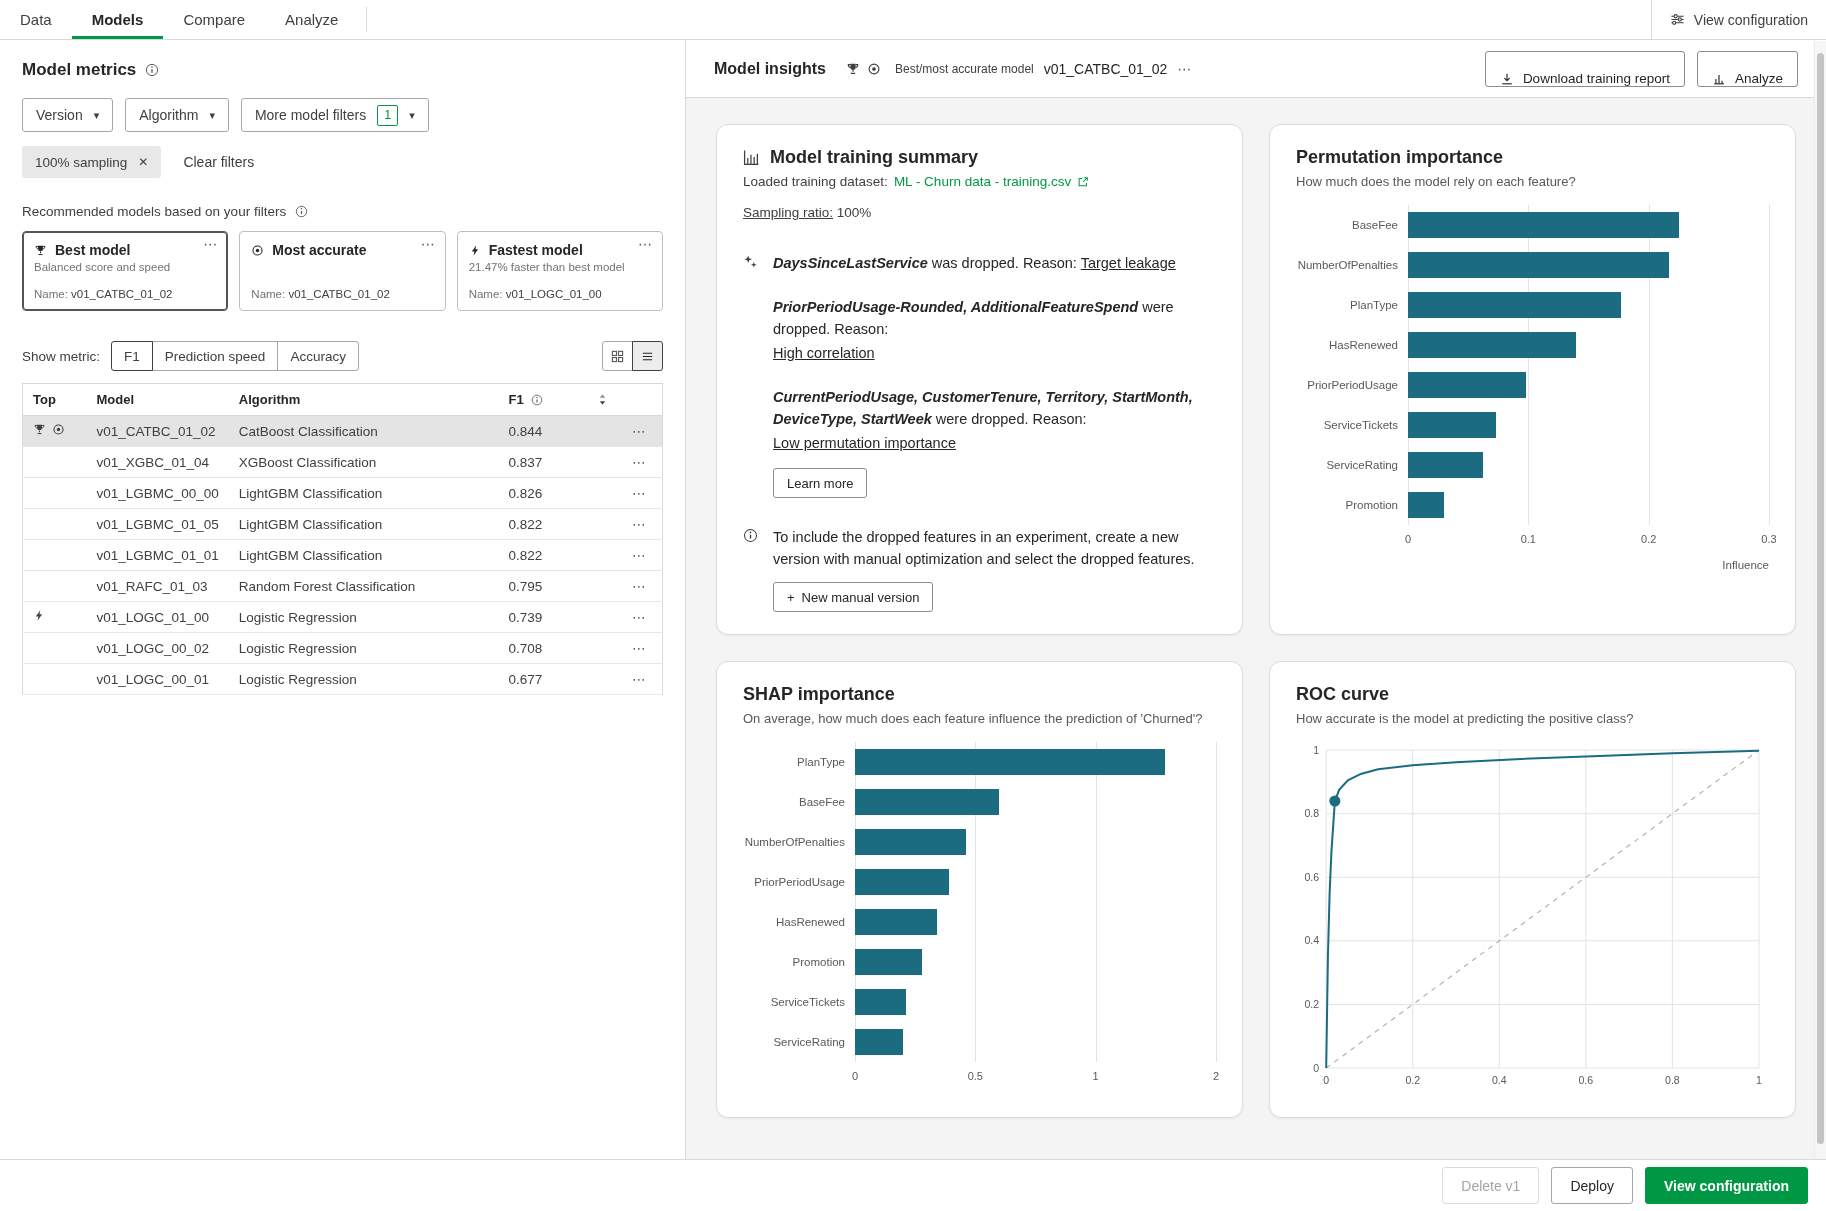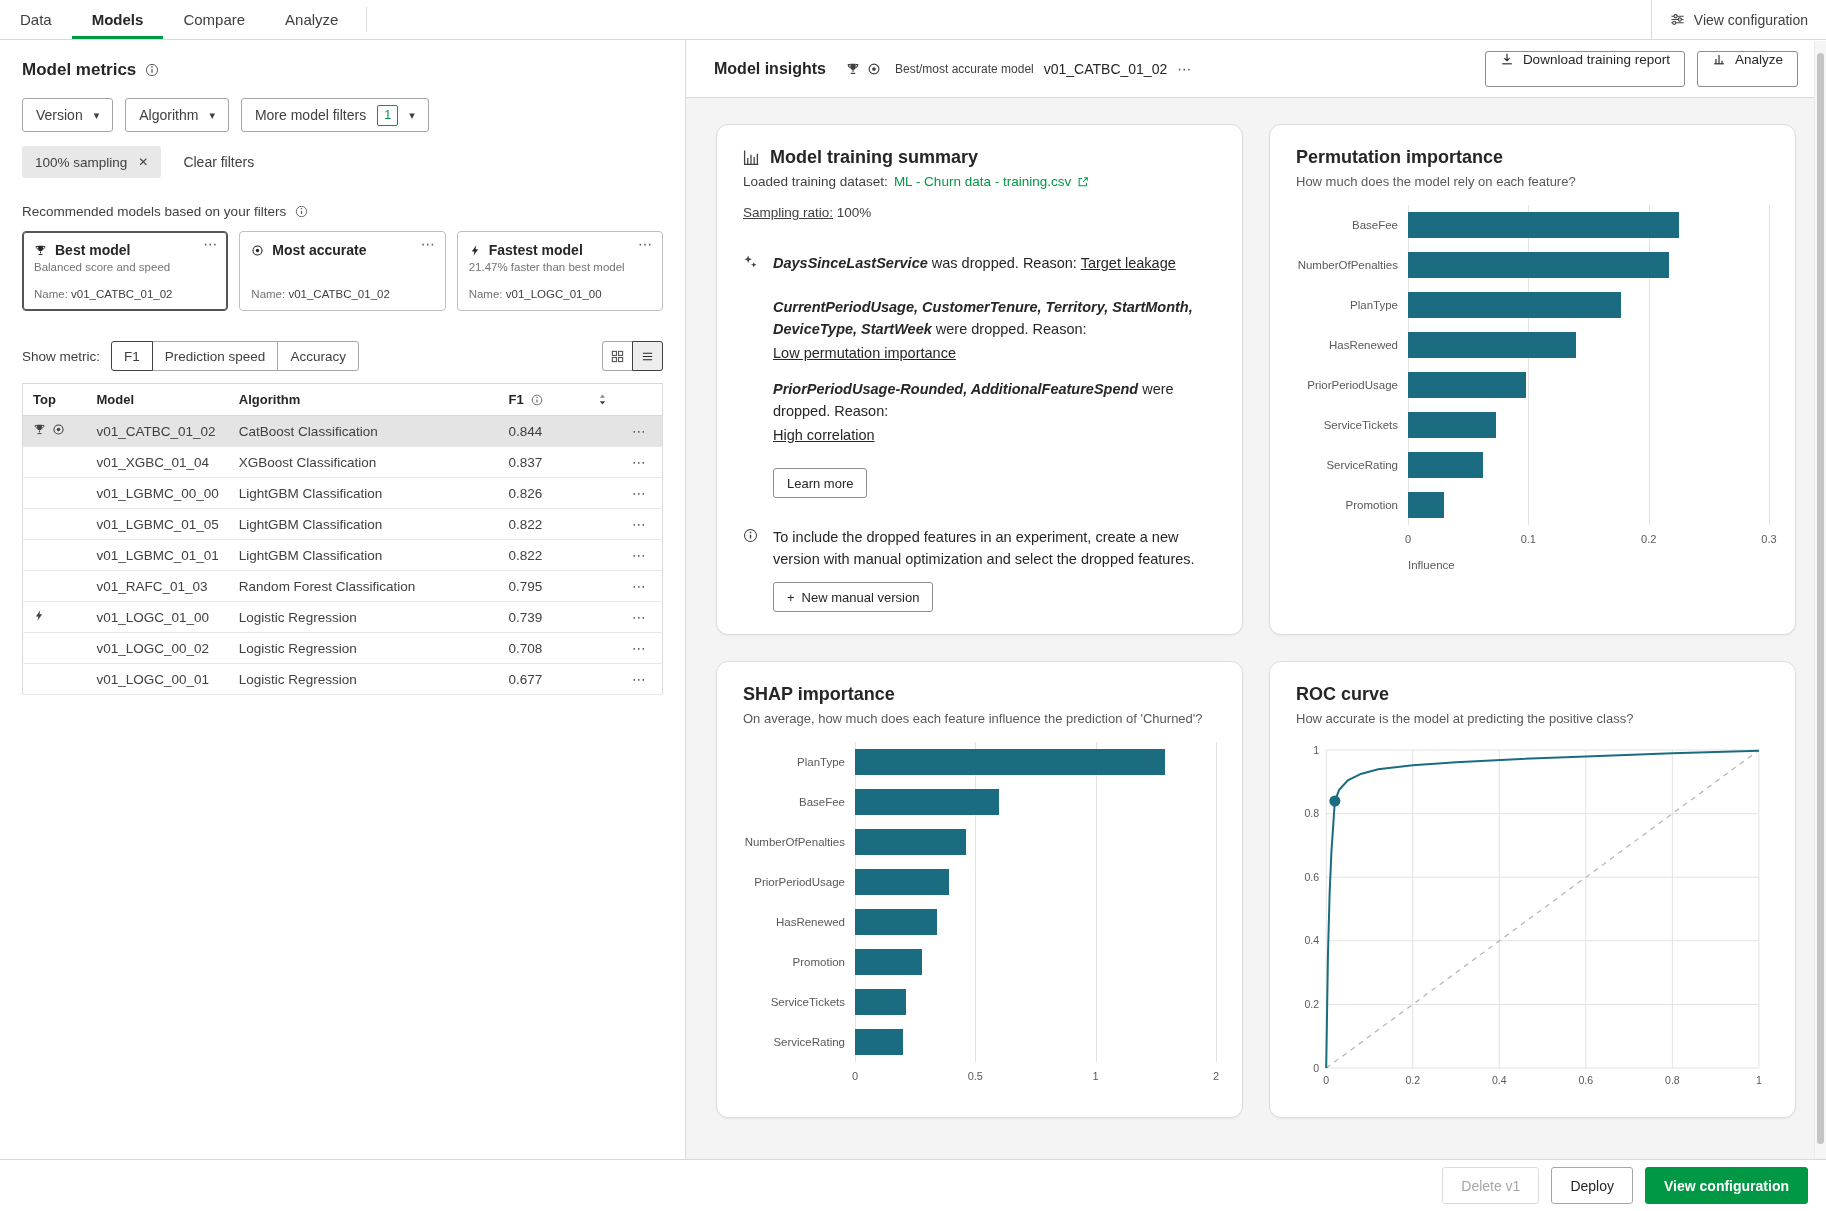--- a/index.html
+++ b/index.html
@@ -90,21 +90,21 @@
   .more-dots{color:#595959;cursor:pointer;letter-spacing:1px}
 
   
   .insights-header{height:58px;flex:0 0 58px;background:#fff;border-bottom:1px solid var(--border);
     display:flex;align-items:center;padding:0 28px;gap:10px}
   .ih-title{font-size:16px;font-weight:700;color:var(--txt-dark);margin-right:10px}
   .ih-icons{display:flex;gap:7px;color:#404040;align-items:center}
   .ih-label{font-size:12px;color:var(--txt);margin-left:4px}
   .ih-name{font-size:14px;color:var(--txt-dark)}
   .ih-right{margin-left:auto;display:flex;gap:12px}
-  .btn-outline{display:flex;align-items:flex-start;gap:9px;height:36px;padding:0 14px;border:1px solid #8c8c8c;
+  .btn-outline{display:flex;align-items:flex-end;gap:9px;height:36px;padding:0 14px;border:1px solid #8c8c8c;
     border-radius:3px;background:#fff;font-size:13.5px;color:var(--txt-dark);cursor:pointer}
 
   
   .cards{flex:1;overflow:hidden;padding:26px 30px;display:grid;grid-template-columns:1fr 1fr;
     gap:26px;align-content:start}
   .card{background:#fff;border:1px solid #dcdcdc;border-radius:12px;padding:22px 26px;
     box-shadow:0 1px 2px rgba(0,0,0,.05);overflow:hidden}
   .card-title-row{display:flex;align-items:center;gap:10px;margin-bottom:6px}
   .card-title{font-size:18px;font-weight:700;color:var(--txt-dark)}
   .card-sub{font-size:13px;color:var(--txt-mut);margin-bottom:14px}
@@ -131,21 +131,21 @@
   .hlabels{display:flex;flex-direction:column;flex:0 0 auto}
   .hlabel{height:40px;display:flex;align-items:center;justify-content:flex-end;padding-right:10px;
     font-size:11.5px;color:var(--txt-mut);min-width:112px;white-space:nowrap}
   .hplot-wrap{flex:1;display:flex;flex-direction:column;min-width:0}
   .hplot{position:relative}
   .vgrid{position:absolute;top:0;bottom:0;width:1px;background:#e3e3e3}
   .hbar-slot{height:40px;display:flex;align-items:center;position:relative}
   .hbar{height:26px;background:var(--bar)}
   .hticks{position:relative;height:16px;margin-top:8px}
   .htick{position:absolute;transform:translateX(-50%);font-size:11px;color:var(--txt-mut)}
-  .hxlabel{text-align:left;font-size:11.5px;color:var(--txt-mut);margin-top:10px}
+  .hxlabel{text-align:right;font-size:11.5px;color:var(--txt-mut);margin-top:10px}
   .hxlabel:empty{display:none}
 
   
   .roc-svg{width:100%;height:auto;margin-top:8px}
   .grid{stroke:#e3e3e3;stroke-width:1}
   .diag{stroke:#b3b3b3;stroke-width:1.2;stroke-dasharray:5 5}
   .roc-line{fill:none;stroke:var(--bar);stroke-width:2}
   .roc-dot{fill:var(--bar)}
   .tick{font-size:10.5px;fill:#595959;font-family:"Liberation Sans",sans-serif}
 
@@ -505,33 +505,33 @@
             <svg width="15" height="15" viewBox="0 0 16 16" fill="currentColor">
               <path d="M5.5 1.5 6.6 4.4 9.5 5.5 6.6 6.6 5.5 9.5 4.4 6.6 1.5 5.5l2.9-1.1z"></path>
               <path d="M11.5 8.5l.8 2.2 2.2.8-2.2.8-.8 2.2-.8-2.2-2.2-.8 2.2-.8z"></path>
             </svg>
           </span>
           <p class="drop-text">
             <em class="feat">DaysSinceLastService</em><span> was dropped. Reason: </span><span class="reason">Target leakage</span>
           </p>
         </div>
 
+        <div class="drop">
+          <span class="gutter"></span>
+          <p class="drop-text">
+            <em class="feat">PriorPeriodUsage-Rounded, AdditionalFeatureSpend</em><span> were dropped. Reason:</span>
+            <span class="reason blk">High correlation</span>
+          </p>
+        </div>
+
         <div class="drop" style="margin-bottom:14px">
           <span class="gutter"></span>
           <p class="drop-text">
             <em class="feat">CurrentPeriodUsage, CustomerTenure, Territory, StartMonth, DeviceType, StartWeek</em><span> were dropped. Reason:</span>
             <span class="reason blk">Low permutation importance</span>
-          </p>
-        </div>
-
-        <div class="drop">
-          <span class="gutter"></span>
-          <p class="drop-text">
-            <em class="feat">PriorPeriodUsage-Rounded, AdditionalFeatureSpend</em><span> were dropped. Reason:</span>
-            <span class="reason blk">High correlation</span>
           </p>
         </div>
 
         <button class="btn-small">Learn more</button>
 
         <div class="drop note-row">
           <span class="gutter iinfo">
             <svg width="15" height="15" viewBox="0 0 16 16" fill="none" stroke="currentColor" stroke-width="1.1">
               <circle cx="8" cy="8" r="6.4"></circle>
                 <path d="M8 7.2v4" stroke-width="1.5"></path>

